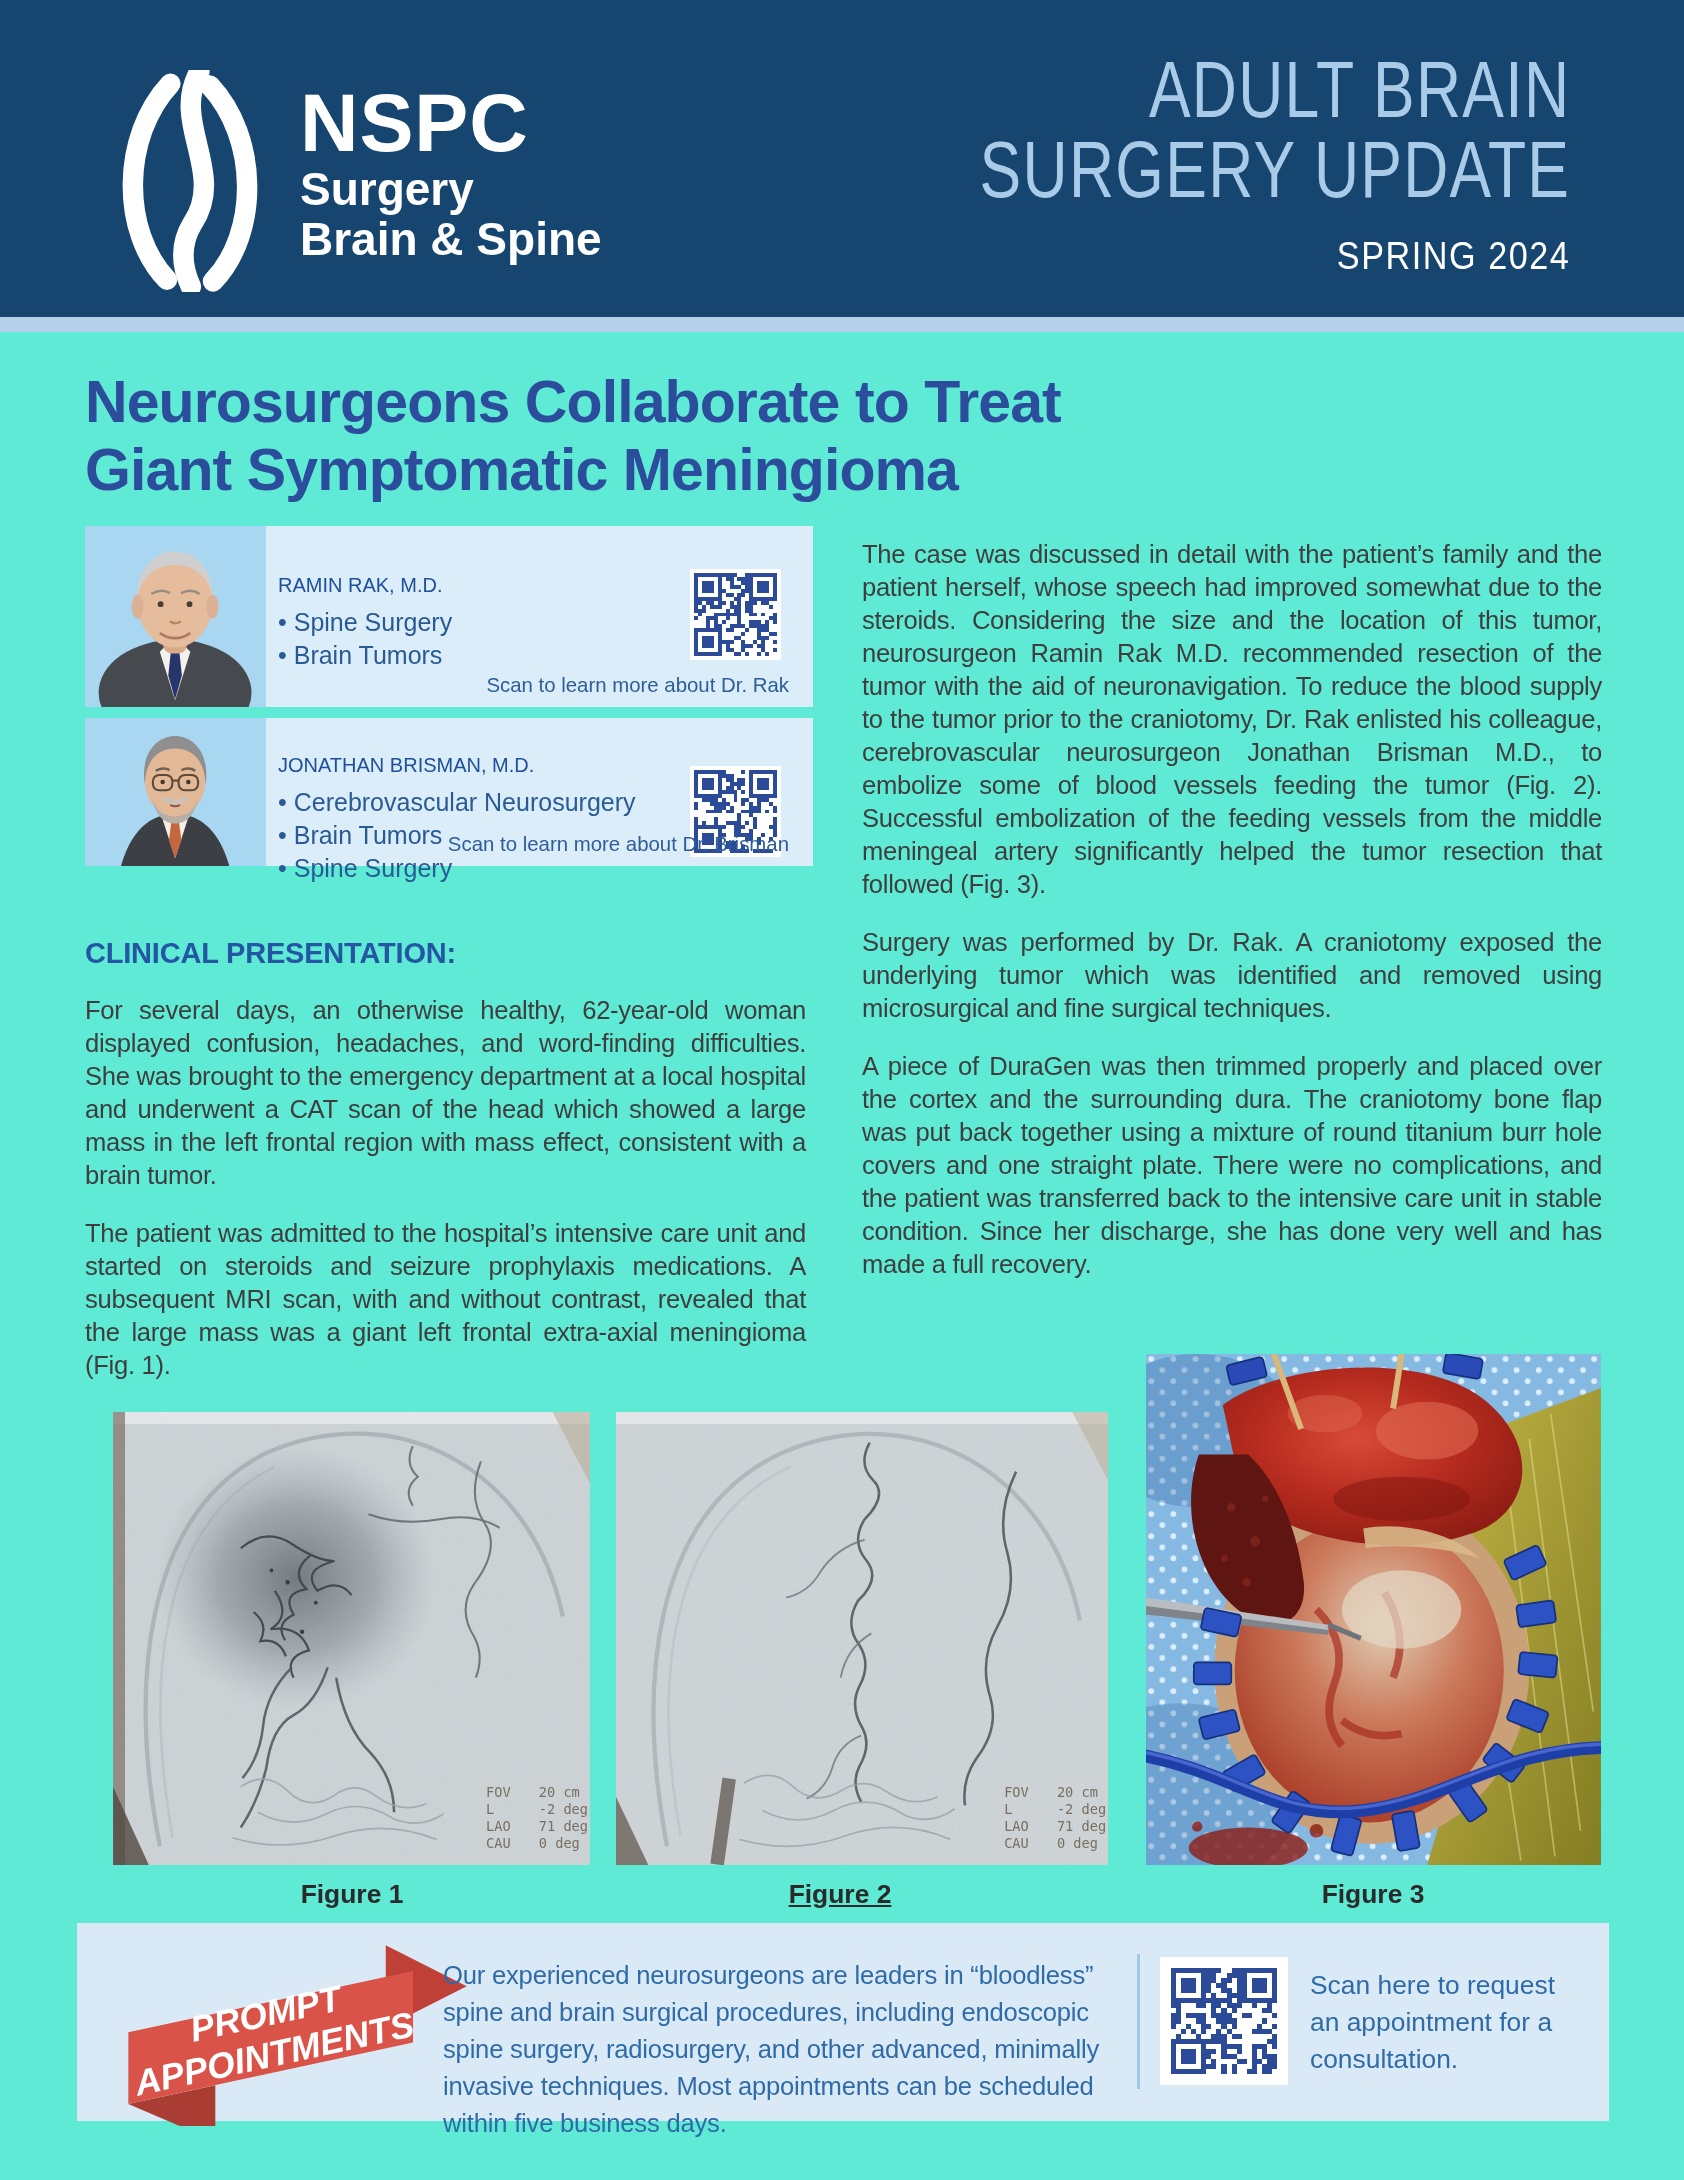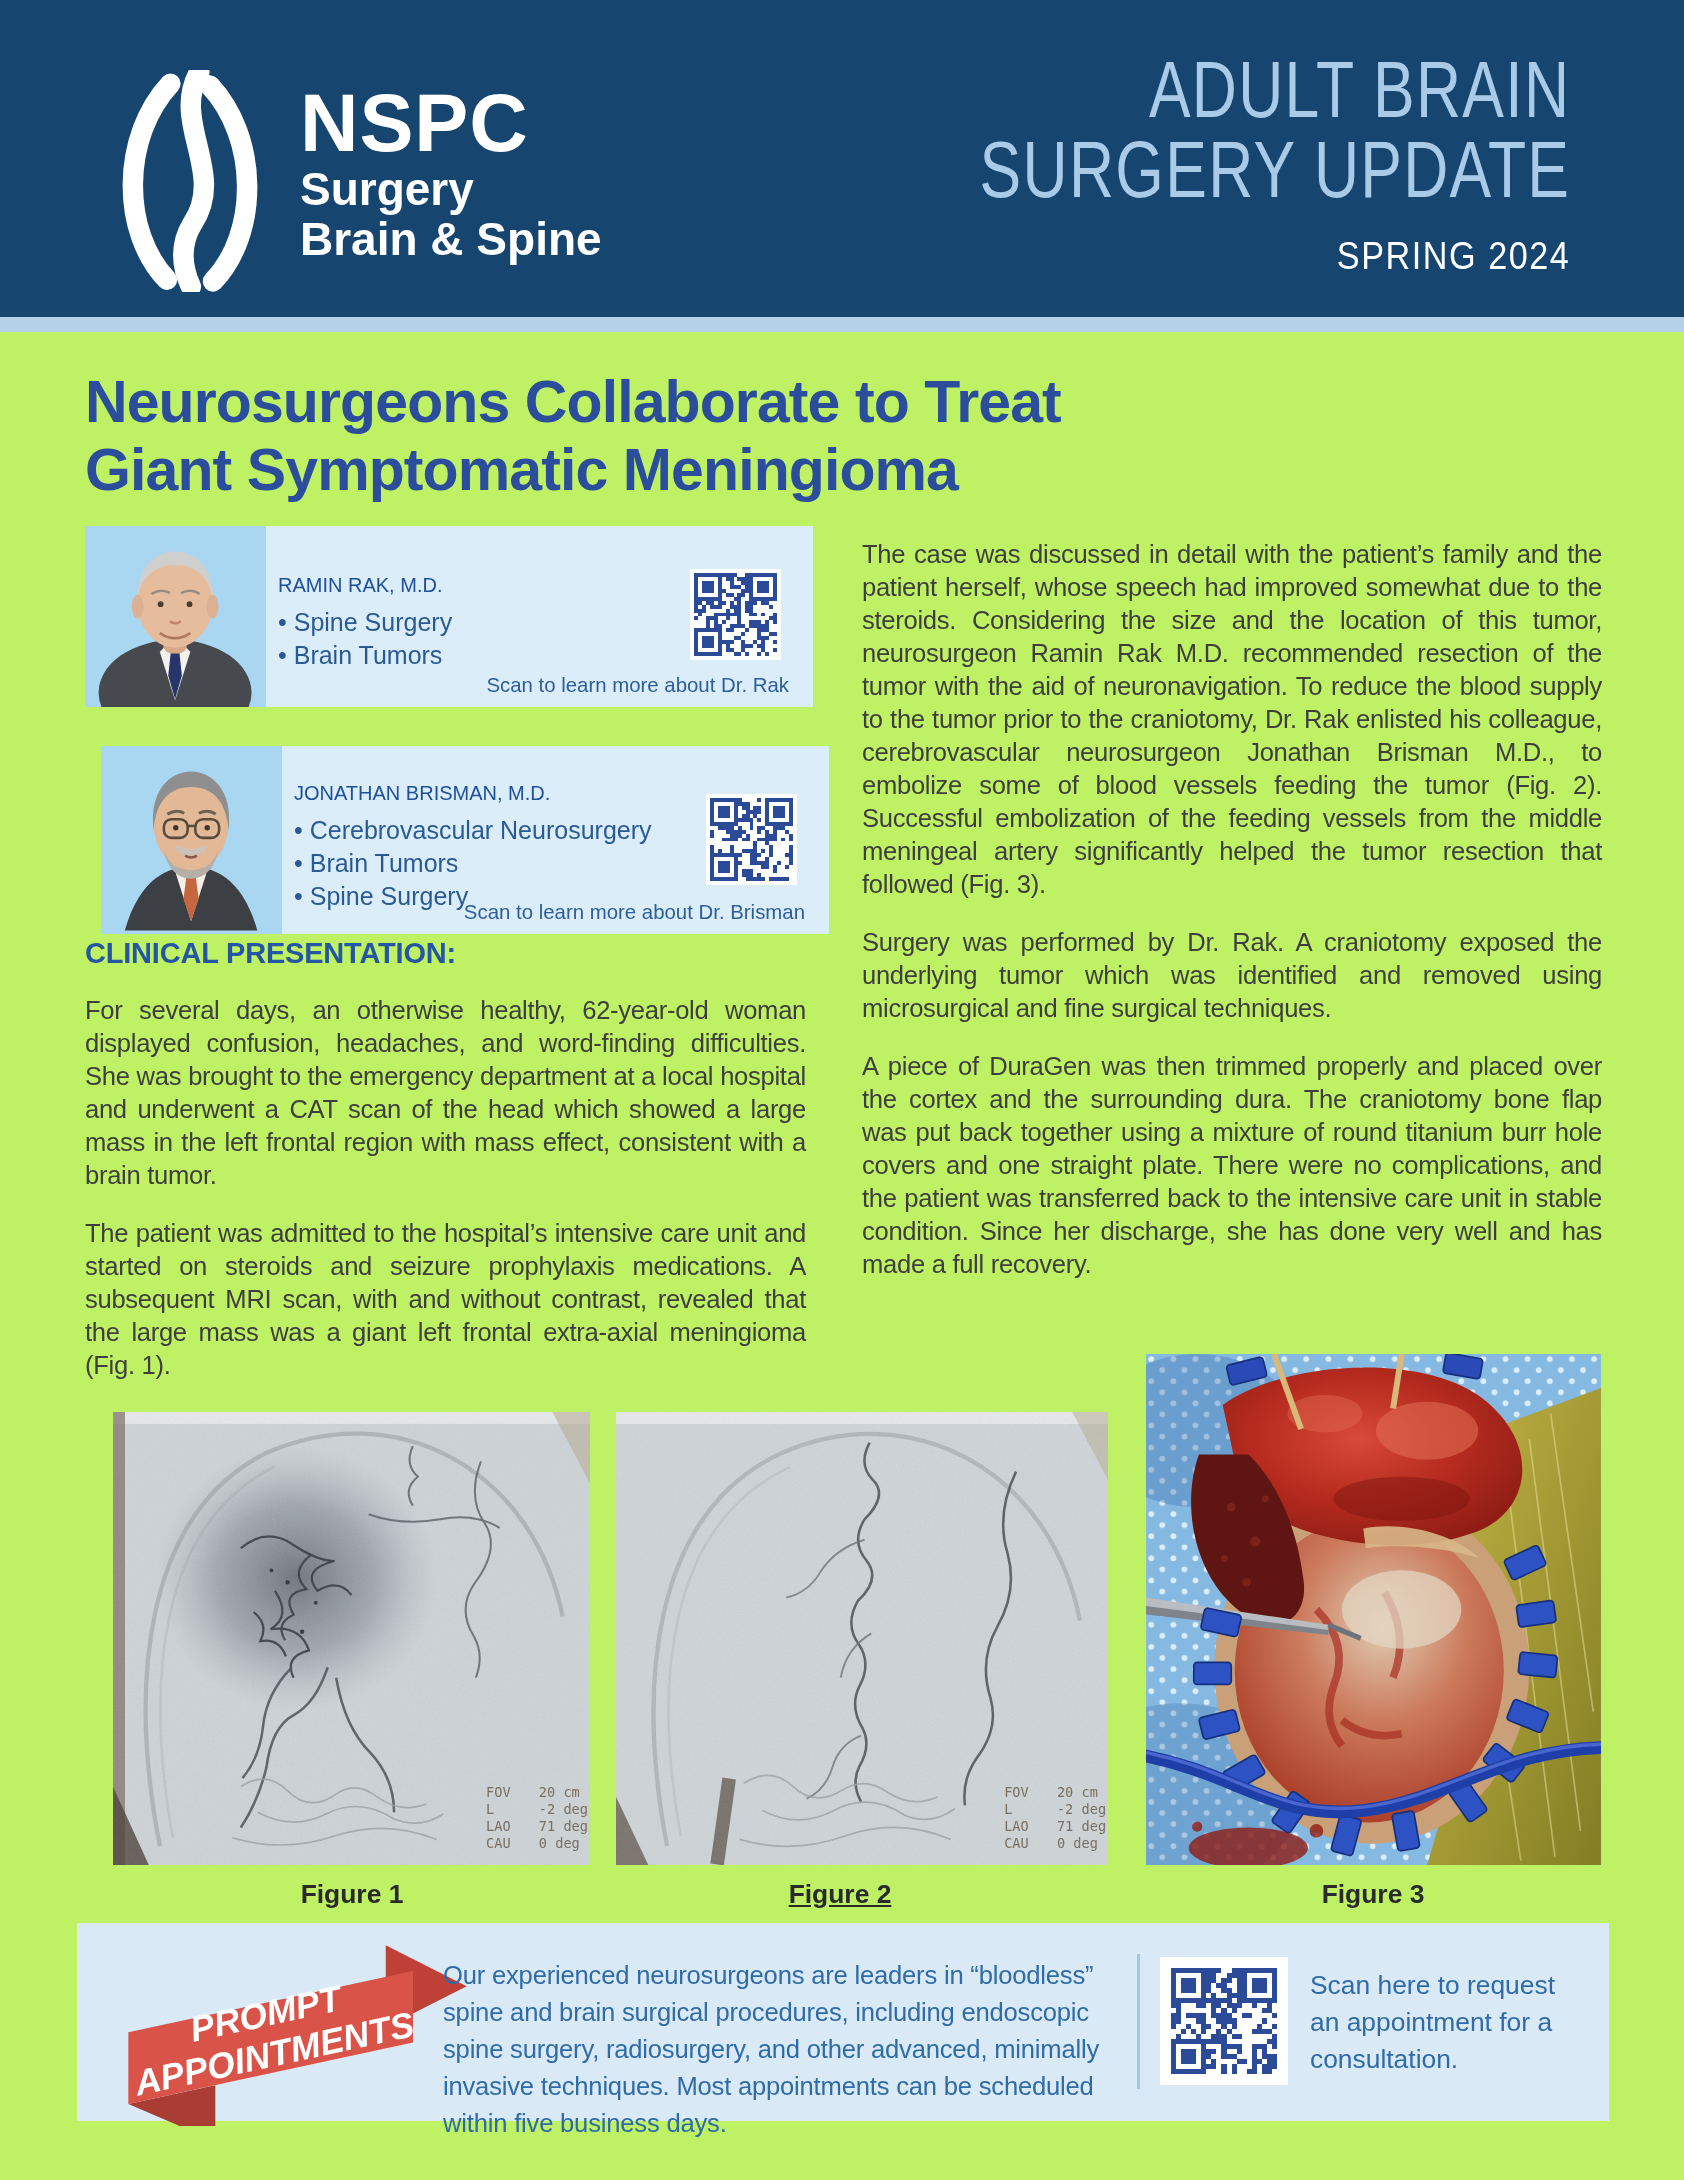--- a/index.html
+++ b/index.html
@@ -1,16 +1,16 @@
 <!DOCTYPE html>
 <html style="font-size:13.6px"><head>
 <meta charset="utf-8">
 <style>
   html,body{margin:0;padding:0;background:#ffffff;}
-  .page{position:relative;width:1685px;height:2181px;background:#bef264;overflow:hidden;
+  .page{position:relative;width:1685px;height:2181px;background:#5eead4;overflow:hidden;
         font-family:"Liberation Sans",sans-serif;}
 
   
   .header{position:absolute;left:0;top:0;width:1685px;height:317px;background:#16456f;}
   .strip{position:absolute;left:0;top:317px;width:1685px;height:15.3px;background:#b5d0e9;}
   .logo-mark{position:absolute;left:109px;top:70px;width:162px;height:223px;}
   .logo-text{position:absolute;left:300px;top:82px;color:#fff;}
   .logo-acronym{font-size:81px;font-weight:bold;line-height:82px;letter-spacing:0.9px;}
   .logo-sub{font-size:46px;font-weight:bold;line-height:50px;letter-spacing:0px;}
   .masthead{position:absolute;right:115px;top:44px;text-align:right;margin-top:6px;}
@@ -19,21 +19,21 @@
   .mast-issue{font-size:38px;line-height:41px;color:#ffffff;margin-top:25.6px;letter-spacing:1.7px;
              transform:scaleX(.9);transform-origin:100% 50%;white-space:nowrap;}
 
   
   .headline{position:absolute;left:85px;top:368px;font-size:59px;line-height:68px;
             font-weight:bold;color:#2b4d9b;letter-spacing:-0.9px;}
 
   
   .card{position:absolute;left:85px;width:728px;background:#daedf8;}
   .card1{top:526px;height:181px;}
-  .card2{top:746px;height:188px;margin-left:16px;}
+  .card2{top:718px;height:148px;}
   .photo{position:absolute;left:0;top:0;height:100%;width:181px;background:#a9d6f1;overflow:hidden;}
   .photo svg{display:block;width:100%;height:100%;}
   .doc-info{position:absolute;left:193px;top:0;width:358px;}
   .doc-name{font-weight:normal;color:#1d4f9c;font-size:20px;letter-spacing:0px;}
   .card1 .doc-name{margin-top:48px;}
   .card2 .doc-name{margin-top:36px;}
   .doc-spec{color:#2a5a96;font-size:25px;line-height:33px;}
   .doc-spec::before{content:"•  ";color:#2a5a96;}
   .doc-specs{margin-top:8.5px;}
   .qr{position:absolute;}

